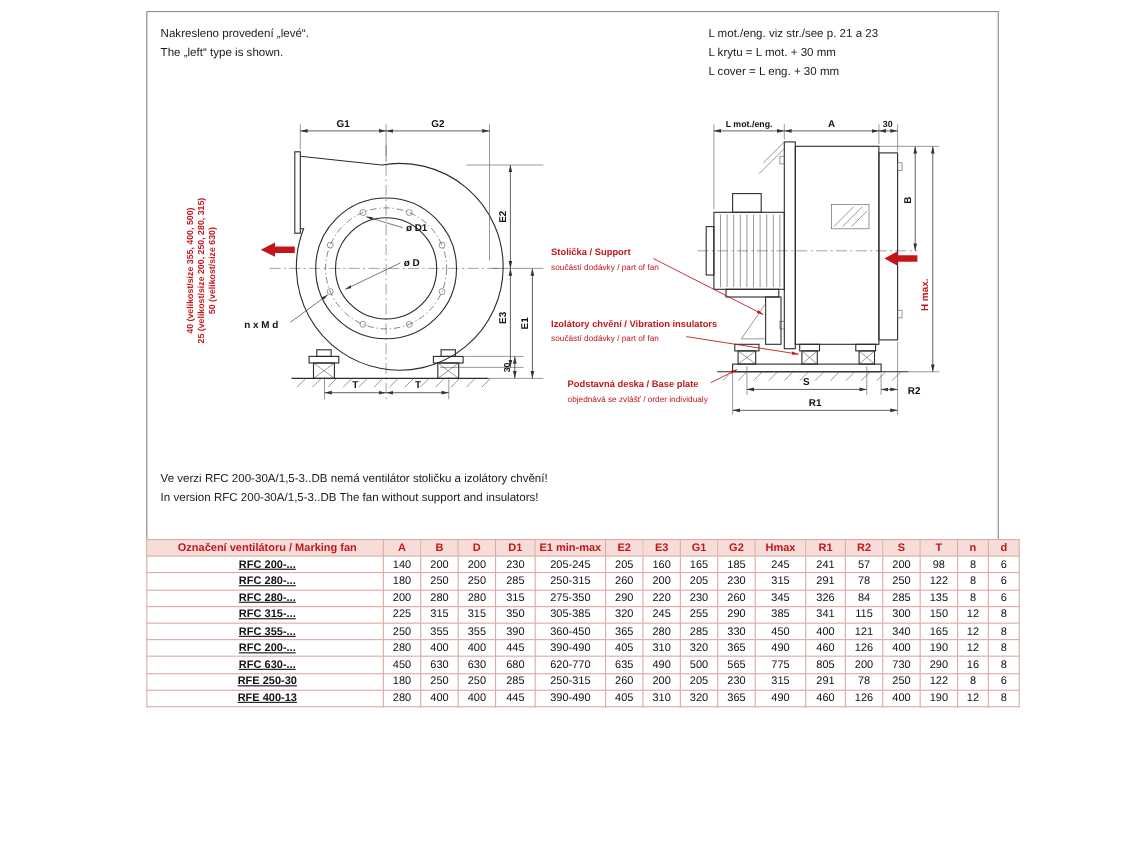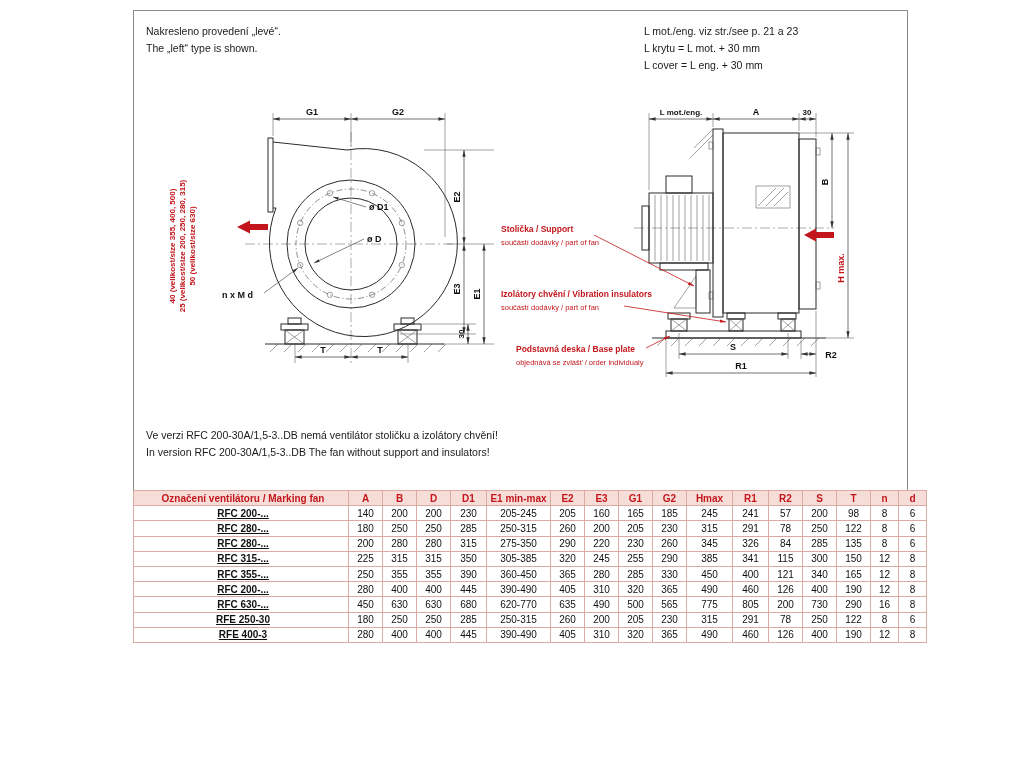--- a/index.html
+++ b/index.html
@@ -451,21 +451,21 @@
           <td>230</td>
           <td>315</td>
           <td>291</td>
           <td>78</td>
           <td>250</td>
           <td>122</td>
           <td>8</td>
           <td>6</td>
         </tr>
         <tr>
-          <td class="name-cell">RFE 400-3</td>
+          <td class="name-cell">RFE 400-13</td>
           <td>280</td>
           <td>400</td>
           <td>400</td>
           <td>445</td>
           <td>390-490</td>
           <td>405</td>
           <td>310</td>
           <td>320</td>
           <td>365</td>
           <td>490</td>

